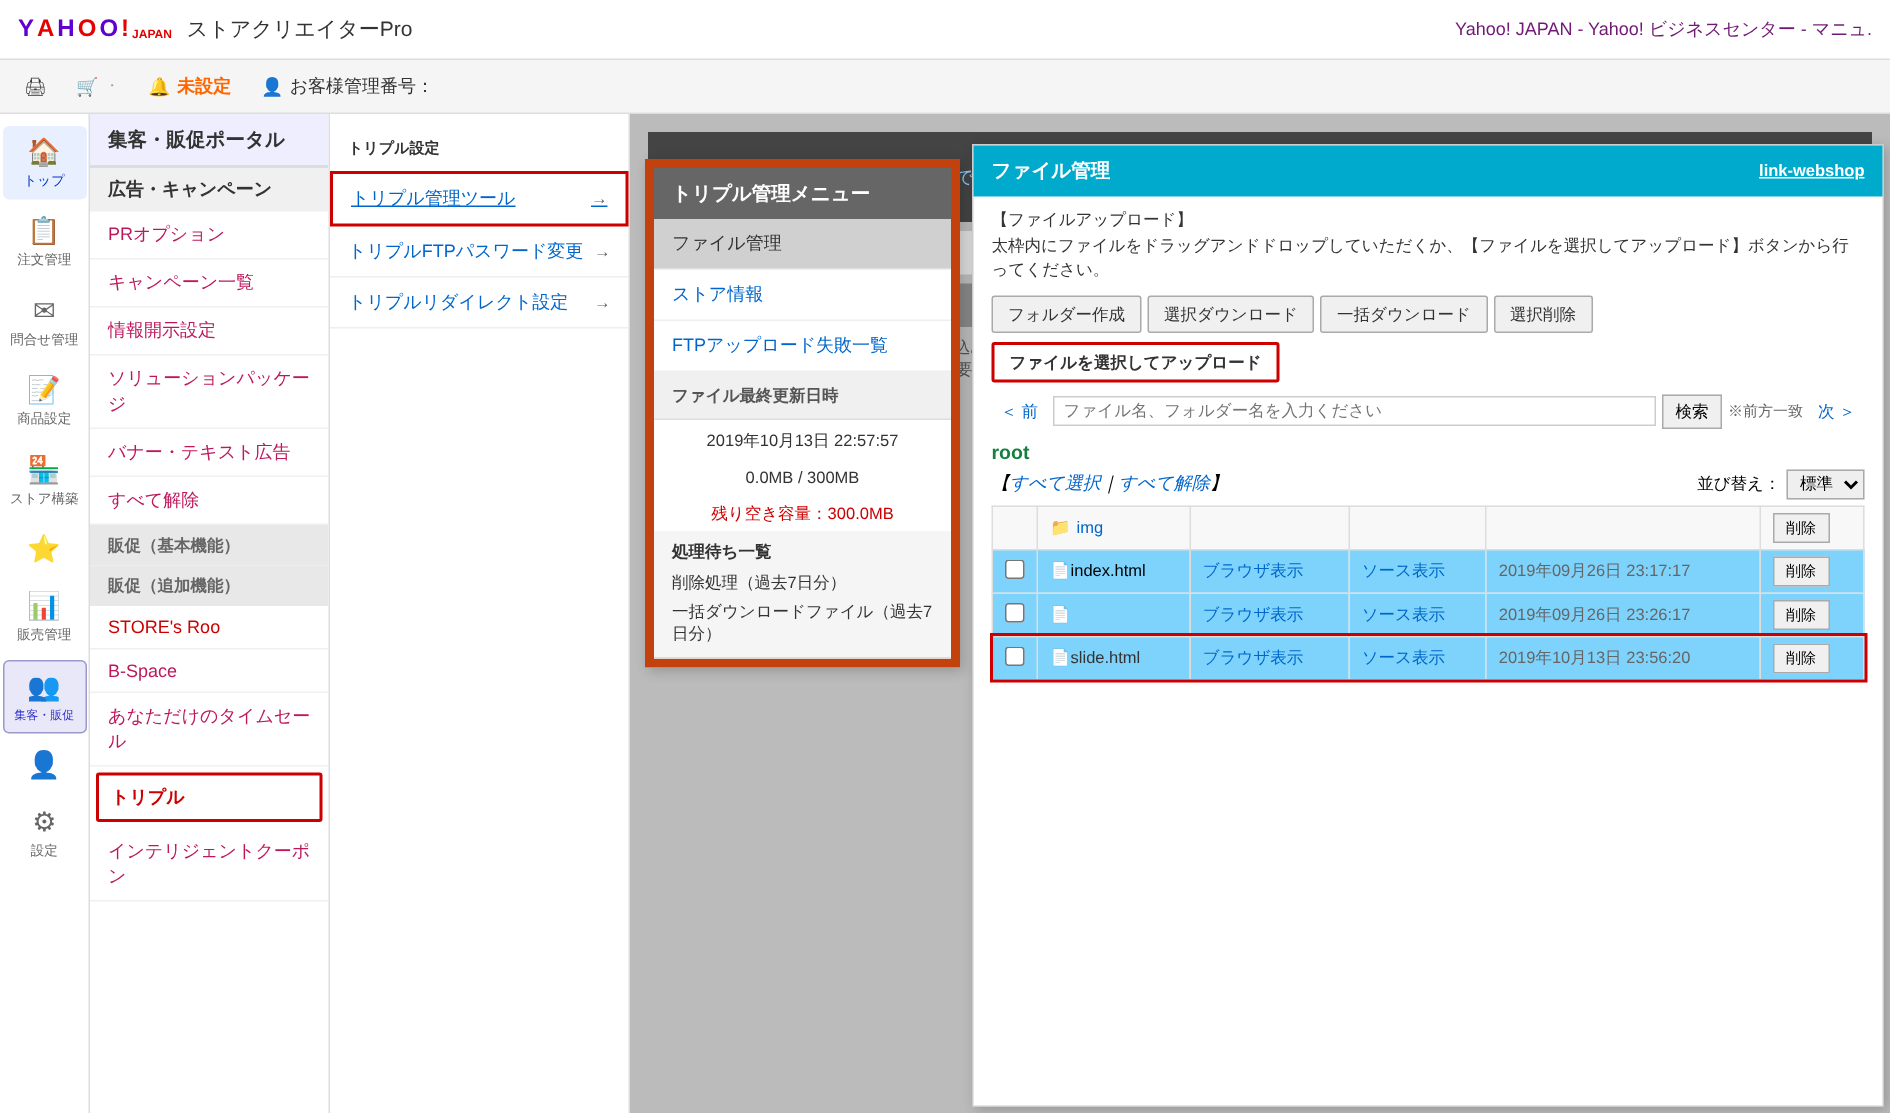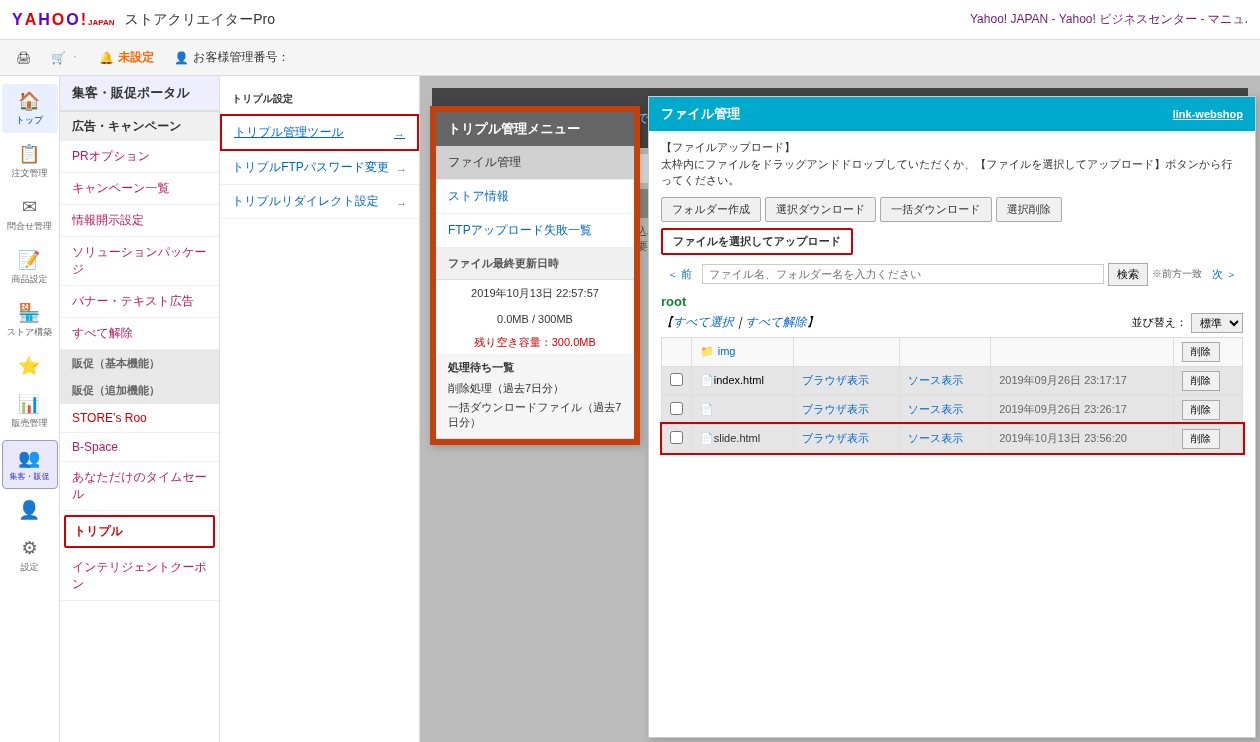--- a/index.html
+++ b/index.html
@@ -74,21 +74,21 @@
     .file-search-note { font-size: 10px; color: #666; }
     .file-path { font-size: 13px; font-weight: bold; color: #15803d; margin-bottom: 4px; }
     .file-controls { display: flex; justify-content: space-between; align-items: center; margin-bottom: 4px; }
     .file-select-links { font-size: 12px; font-style: italic; }
     .file-select-links a { color: #0066cc; text-decoration: none; cursor: pointer; }
     .file-sort { font-size: 11px; display: flex; align-items: center; gap: 4px; }
     .file-sort select { font-size: 11px; border: 1px solid #aaa; padding: 2px 4px; }
     .file-table { width: 100%; border-collapse: collapse; }
     .file-table th, .file-table td { border: 1px solid #ddd; padding: 4px 8px; font-size: 11px; }
     .file-table tr.folder-row { background: #f8f8f8; }
-    .file-table tr.file-row { background: #e5e5e5; }
+    .file-table tr.file-row { background: #7dd3fc; }
     .file-table .folder-icon { color: #ffaa00; margin-right: 4px; }
     .file-table .file-link { color: #0066cc; text-decoration: none; cursor: pointer; }
     .file-table .del-btn { padding: 2px 8px; font-size: 10px; border: 1px solid #aaa; background: #f0f0f0; cursor: pointer; }
     .file-table td.date-col { color: #666; }
     .checkbox-col { width: 20px; text-align: center; }
 
     
     .red-border { border: 2px solid #cc0000 !important; }
 
     

